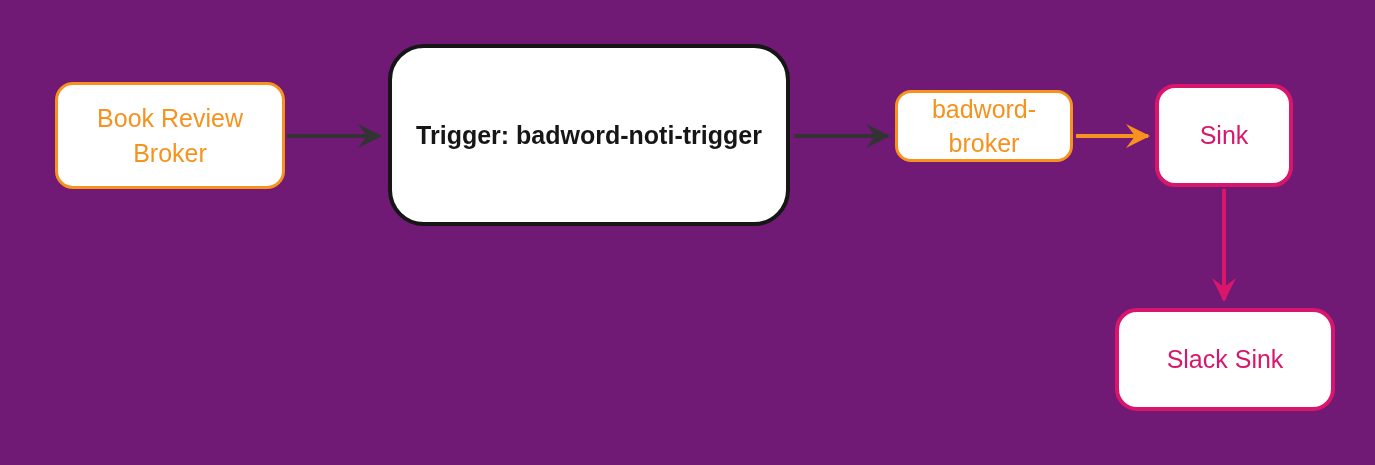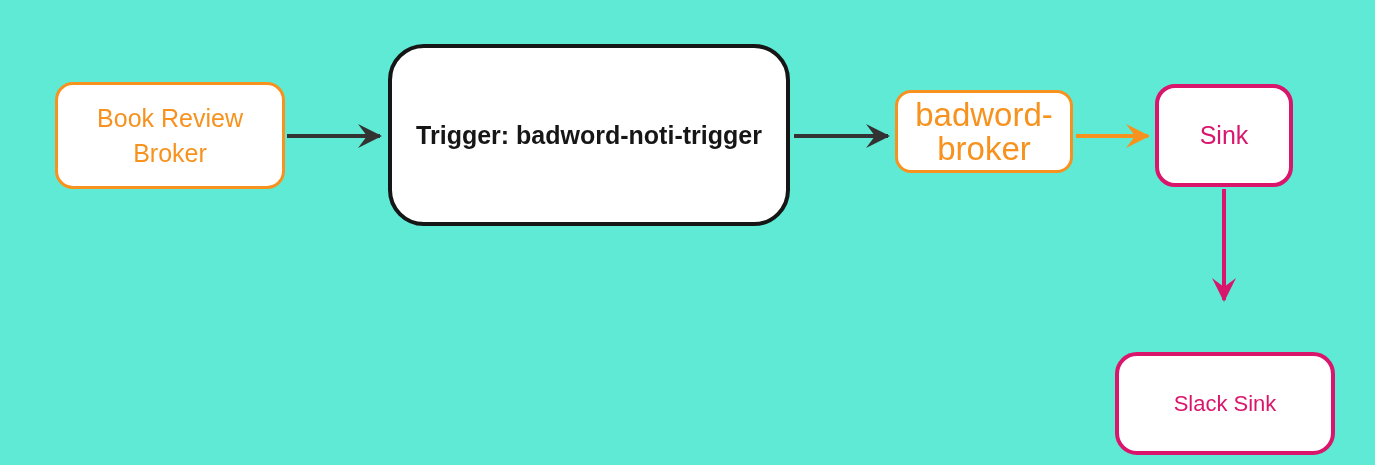--- a/index.html
+++ b/index.html
@@ -4,21 +4,21 @@
 <style>
   html, body {
     margin: 0;
     padding: 0;
     background: #ffffff;
   }
   .canvas {
     position: relative;
     width: 1375px;
     height: 465px;
-    background: #5eead4;
+    background: #701a75;
     font-family: "Liberation Sans", "DejaVu Sans", sans-serif;
     overflow: hidden;
   }
   .edges {
     position: absolute;
     left: 0; top: 0;
     width: 1375px;
     height: 465px;
     pointer-events: none;
   }
@@ -47,44 +47,43 @@
     border: 4px solid var(--ink);
     border-radius: 36px;
     color: var(--ink);
     font-size: 25px;
     line-height: 35px;
     flex-direction: column;
   }
   .node-trigger .tline { white-space: nowrap; }
   .node-bwb {
     left: 895px; top: 90px;
-    width: 178px; height: 83px;
+    width: 178px; height: 72px;
     border: 3.5px solid var(--orange);
     border-radius: 16px;
     color: var(--orange);
-    font-size: 33px;
+    font-size: 25px;
     line-height: 34px;
   }
   .node-bwb .label-wrap { width: 150px; }
   .node-pipe {
     left: 1155px; top: 84px;
     width: 138px; height: 103px;
     border: 4px solid var(--pink);
     border-radius: 20px;
     color: var(--pink);
     font-size: 25px;
   }
   .node-slack {
     left: 1115px; top: 308px;
     width: 220px; height: 103px;
     border: 4px solid var(--pink);
     border-radius: 22px;
     color: var(--pink);
-    font-size: 22px;
-    margin-top: 44px;
+    font-size: 25px;
   }
   b { font-weight: 700; }
 </style>
 </head>
 <body>
 
 <div class="canvas">
 
   <svg class="edges" viewBox="0 0 1375 465" width="1375" height="465" xmlns="http://www.w3.org/2000/svg">
     <defs>

